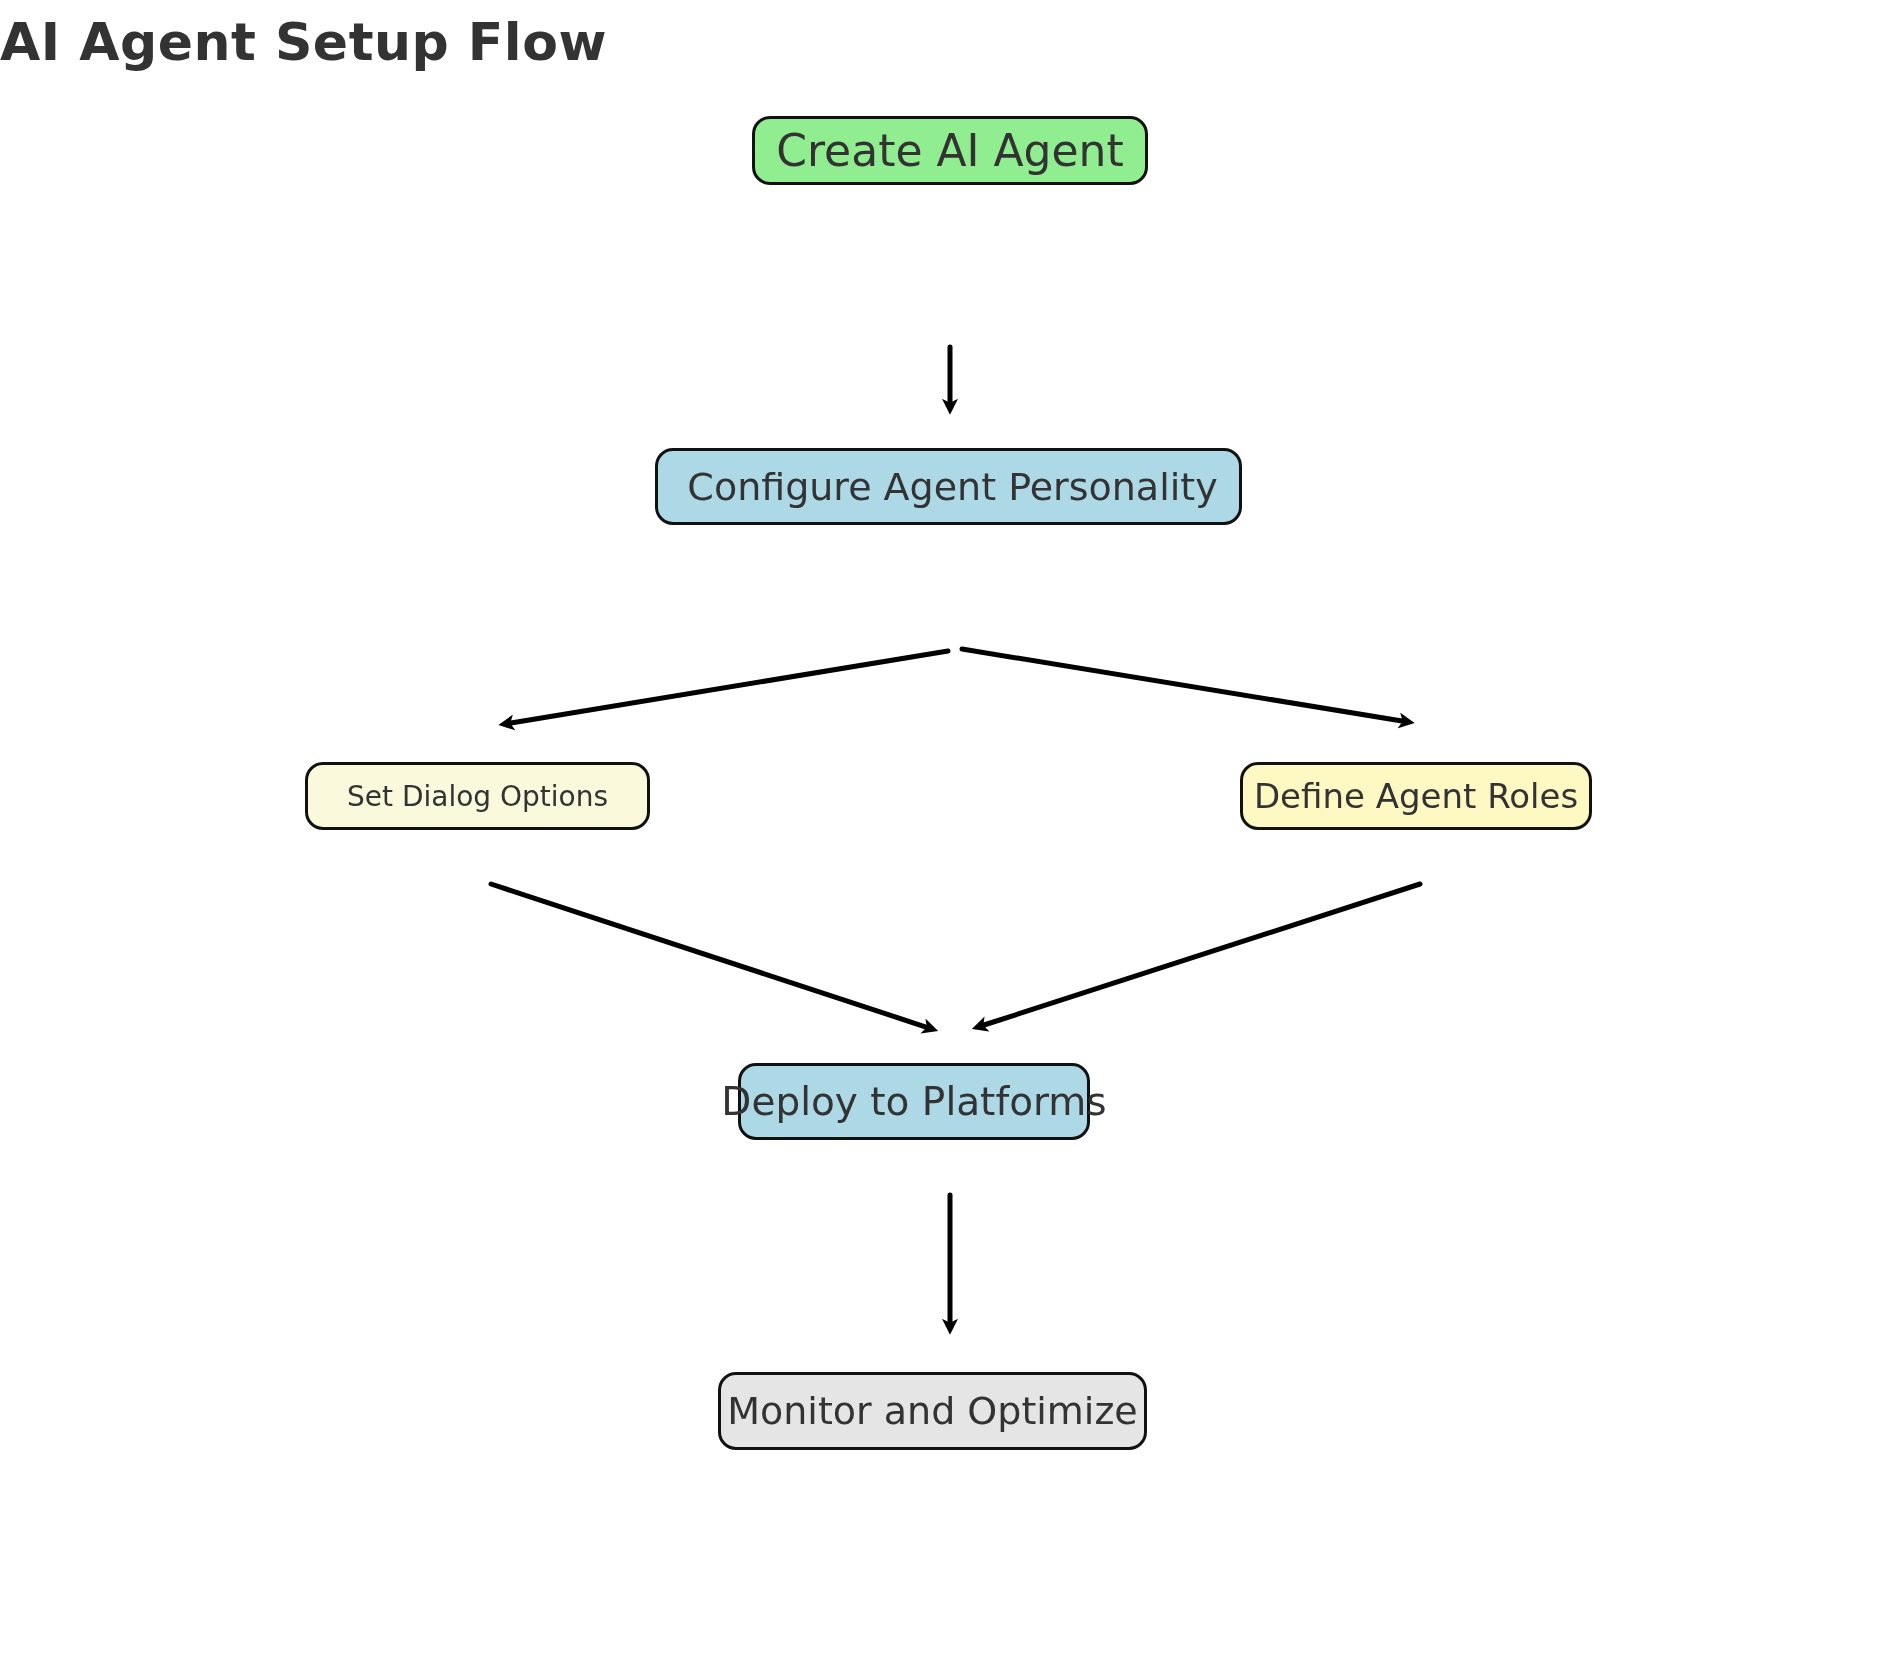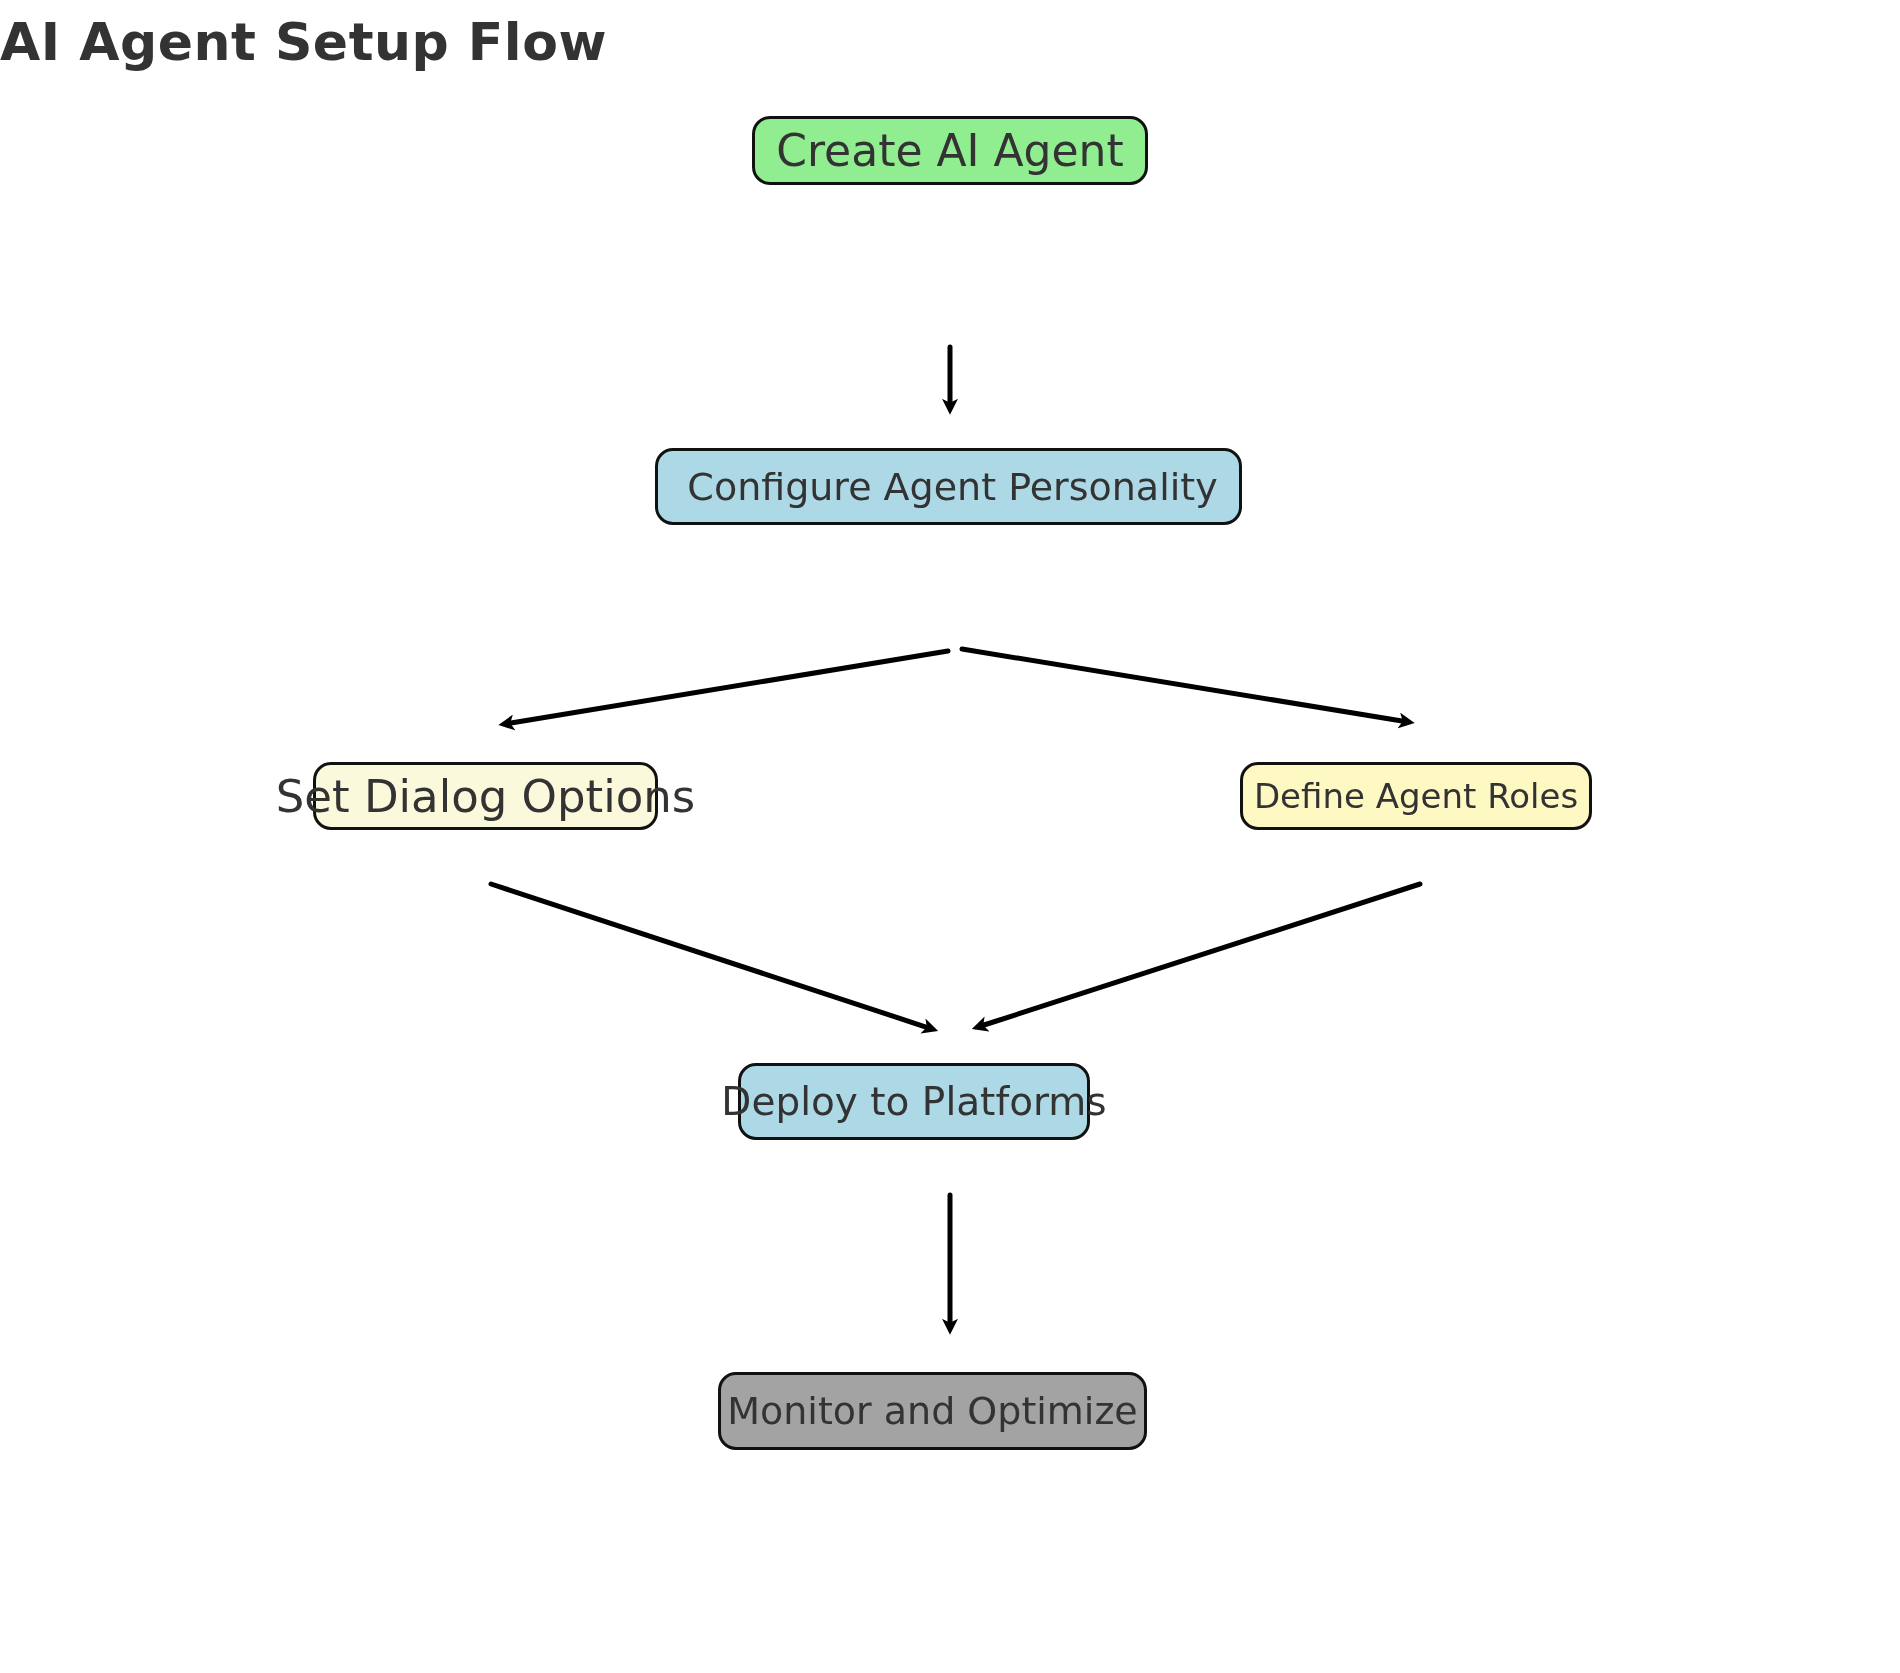--- a/index.html
+++ b/index.html
@@ -29,21 +29,21 @@
     box-sizing: border-box;
     border: 3px solid #111111;
     border-radius: 18px;
     display: flex;
     align-items: center;
     justify-content: center;
     white-space: nowrap;
   }
   .node-create    { left: 752px;  top: 116px;  width: 396px; height: 69px; font-size: 44px; }
   .node-configure { left: 655px;  top: 448px;  width: 587px; height: 77px; font-size: 38px; padding-left: 8px; }
-  .node-dialog    { left: 313px;  top: 762px;  width: 345px; height: 68px; font-size: 45px; }
+  .node-dialog    { left: 305px;  top: 762px;  width: 345px; height: 68px; font-size: 28px; }
   .node-roles     { left: 1240px; top: 762px;  width: 352px; height: 68px; font-size: 34px; }
   .node-deploy    { left: 738px;  top: 1063px; width: 352px; height: 77px; font-size: 39px; }
   .node-monitor   { left: 718px;  top: 1372px; width: 429px; height: 78px; font-size: 38px; }
   .edges-layer {
     position: absolute;
     left: 0;
     top: 0;
     width: 1900px;
     height: 1673px;
     pointer-events: none;
@@ -78,15 +78,15 @@
   <div class="node node-create" style="background-color: rgb(144, 238, 144);">Create AI Agent</div>
 
   <div class="node node-configure" style="background-color: rgb(173, 216, 230);">Configure Agent Personality</div>
 
   <div class="node node-dialog" style="background-color: rgb(250, 249, 220);">Set Dialog Options</div>
 
   <div class="node node-roles" style="background-color: #fef9c3;">Define Agent Roles</div>
 
   <div class="node node-deploy" style="background-color: rgb(173, 216, 230);">Deploy to Platforms</div>
 
-  <div class="node node-monitor" style="background-color: #a3a3a3;">Monitor and Optimize</div>
+  <div class="node node-monitor" style="background-color: #e5e5e5;">Monitor and Optimize</div>
 
 </div>
 
 </body></html>

